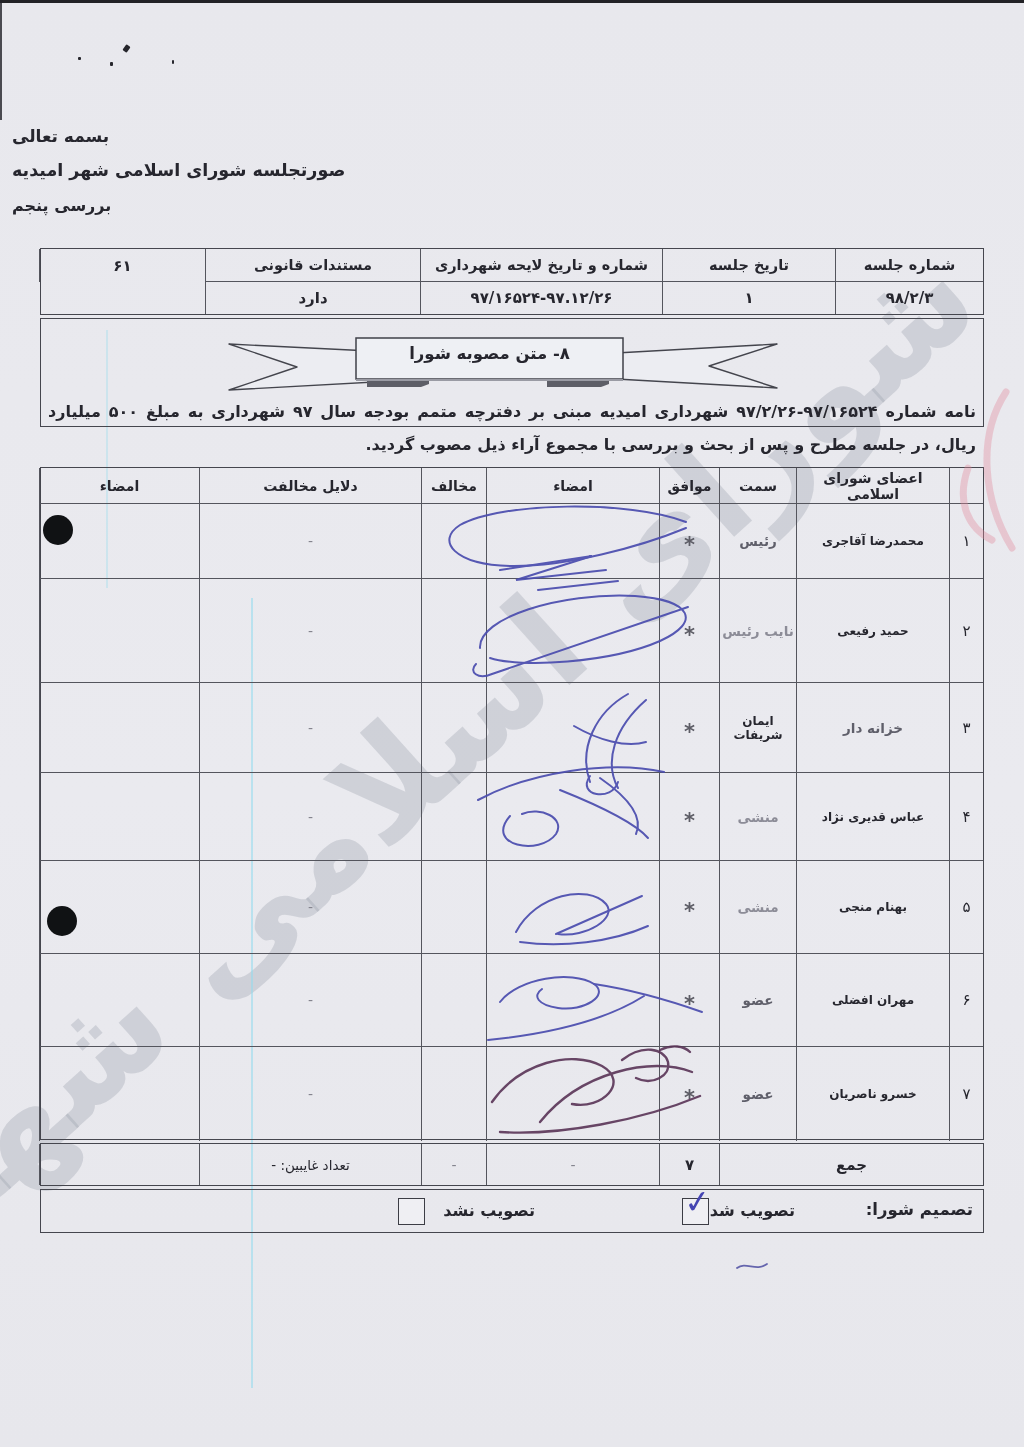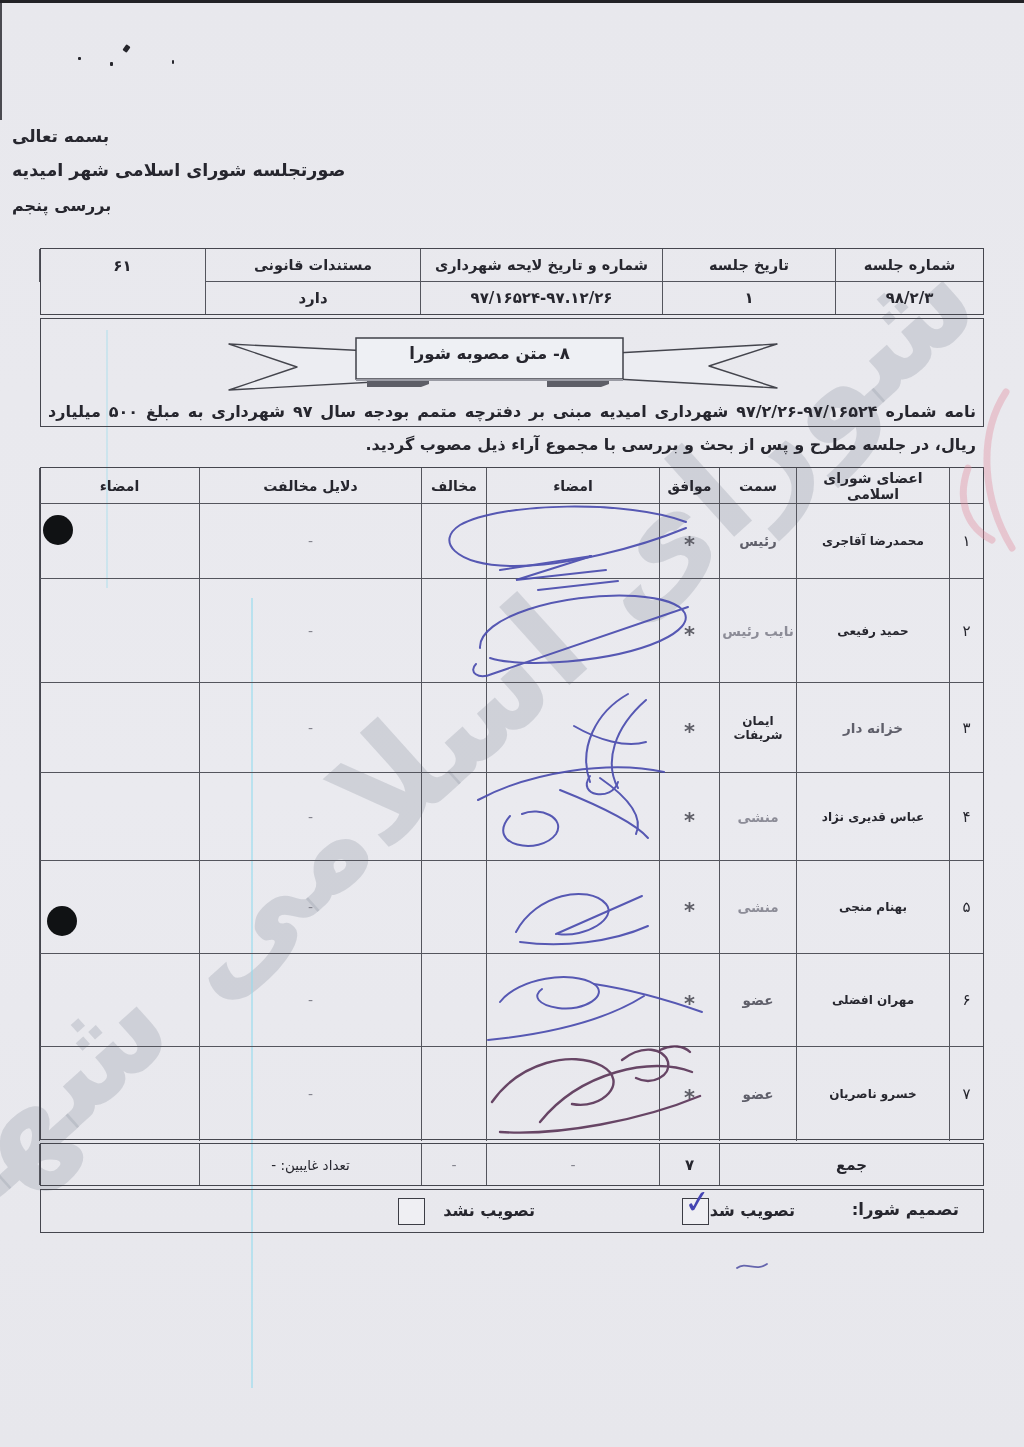--- a/index.html
+++ b/index.html
@@ -62,21 +62,21 @@
   .agree-mark{font-size:21px;color:#5d5d66;font-weight:700;padding-top:8px;}
   .dash{font-size:14px;color:#84848e;}
   
   .total-row{left:40px;top:1143px;width:944px;height:43px;
     grid-template-columns:264px 60px 173px 65px 222px 160px;grid-template-rows:1fr;}
   .total-label{font-size:15px;font-weight:700;}
   .total-count{font-size:15px;font-weight:700;}
   .absentees{font-size:13.5px;}
   
   .decision-row{position:absolute;left:40px;top:1189px;width:944px;height:44px;box-sizing:border-box;border:1.4px solid var(--line-dark);}
-  .decision-label{position:absolute;right:24px;top:10px;font-size:16.5px;font-weight:700;}
+  .decision-label{position:absolute;right:10px;top:10px;font-size:16.5px;font-weight:700;}
   .opt-label{position:absolute;top:11px;font-size:16px;font-weight:600;}
   .opt-approved{right:188px;}
   .opt-rejected{right:448px;}
   .checkbox{position:absolute;top:8px;width:27px;height:27px;box-sizing:border-box;border:1.6px solid #3c3d45;background:rgba(245,246,250,.5);}
   .cb-approved{right:274px;}
   .cb-rejected{right:558px;}
   .checkmark{position:absolute;top:-13px;left:1px;font-size:32px;font-weight:700;color:#4444b2;transform:rotate(-6deg);line-height:1;}
   
   .punch-hole{position:absolute;width:30px;height:30px;border-radius:50%;background:#101214;z-index:6;}
   .hole-1{left:43px;top:515px;}

